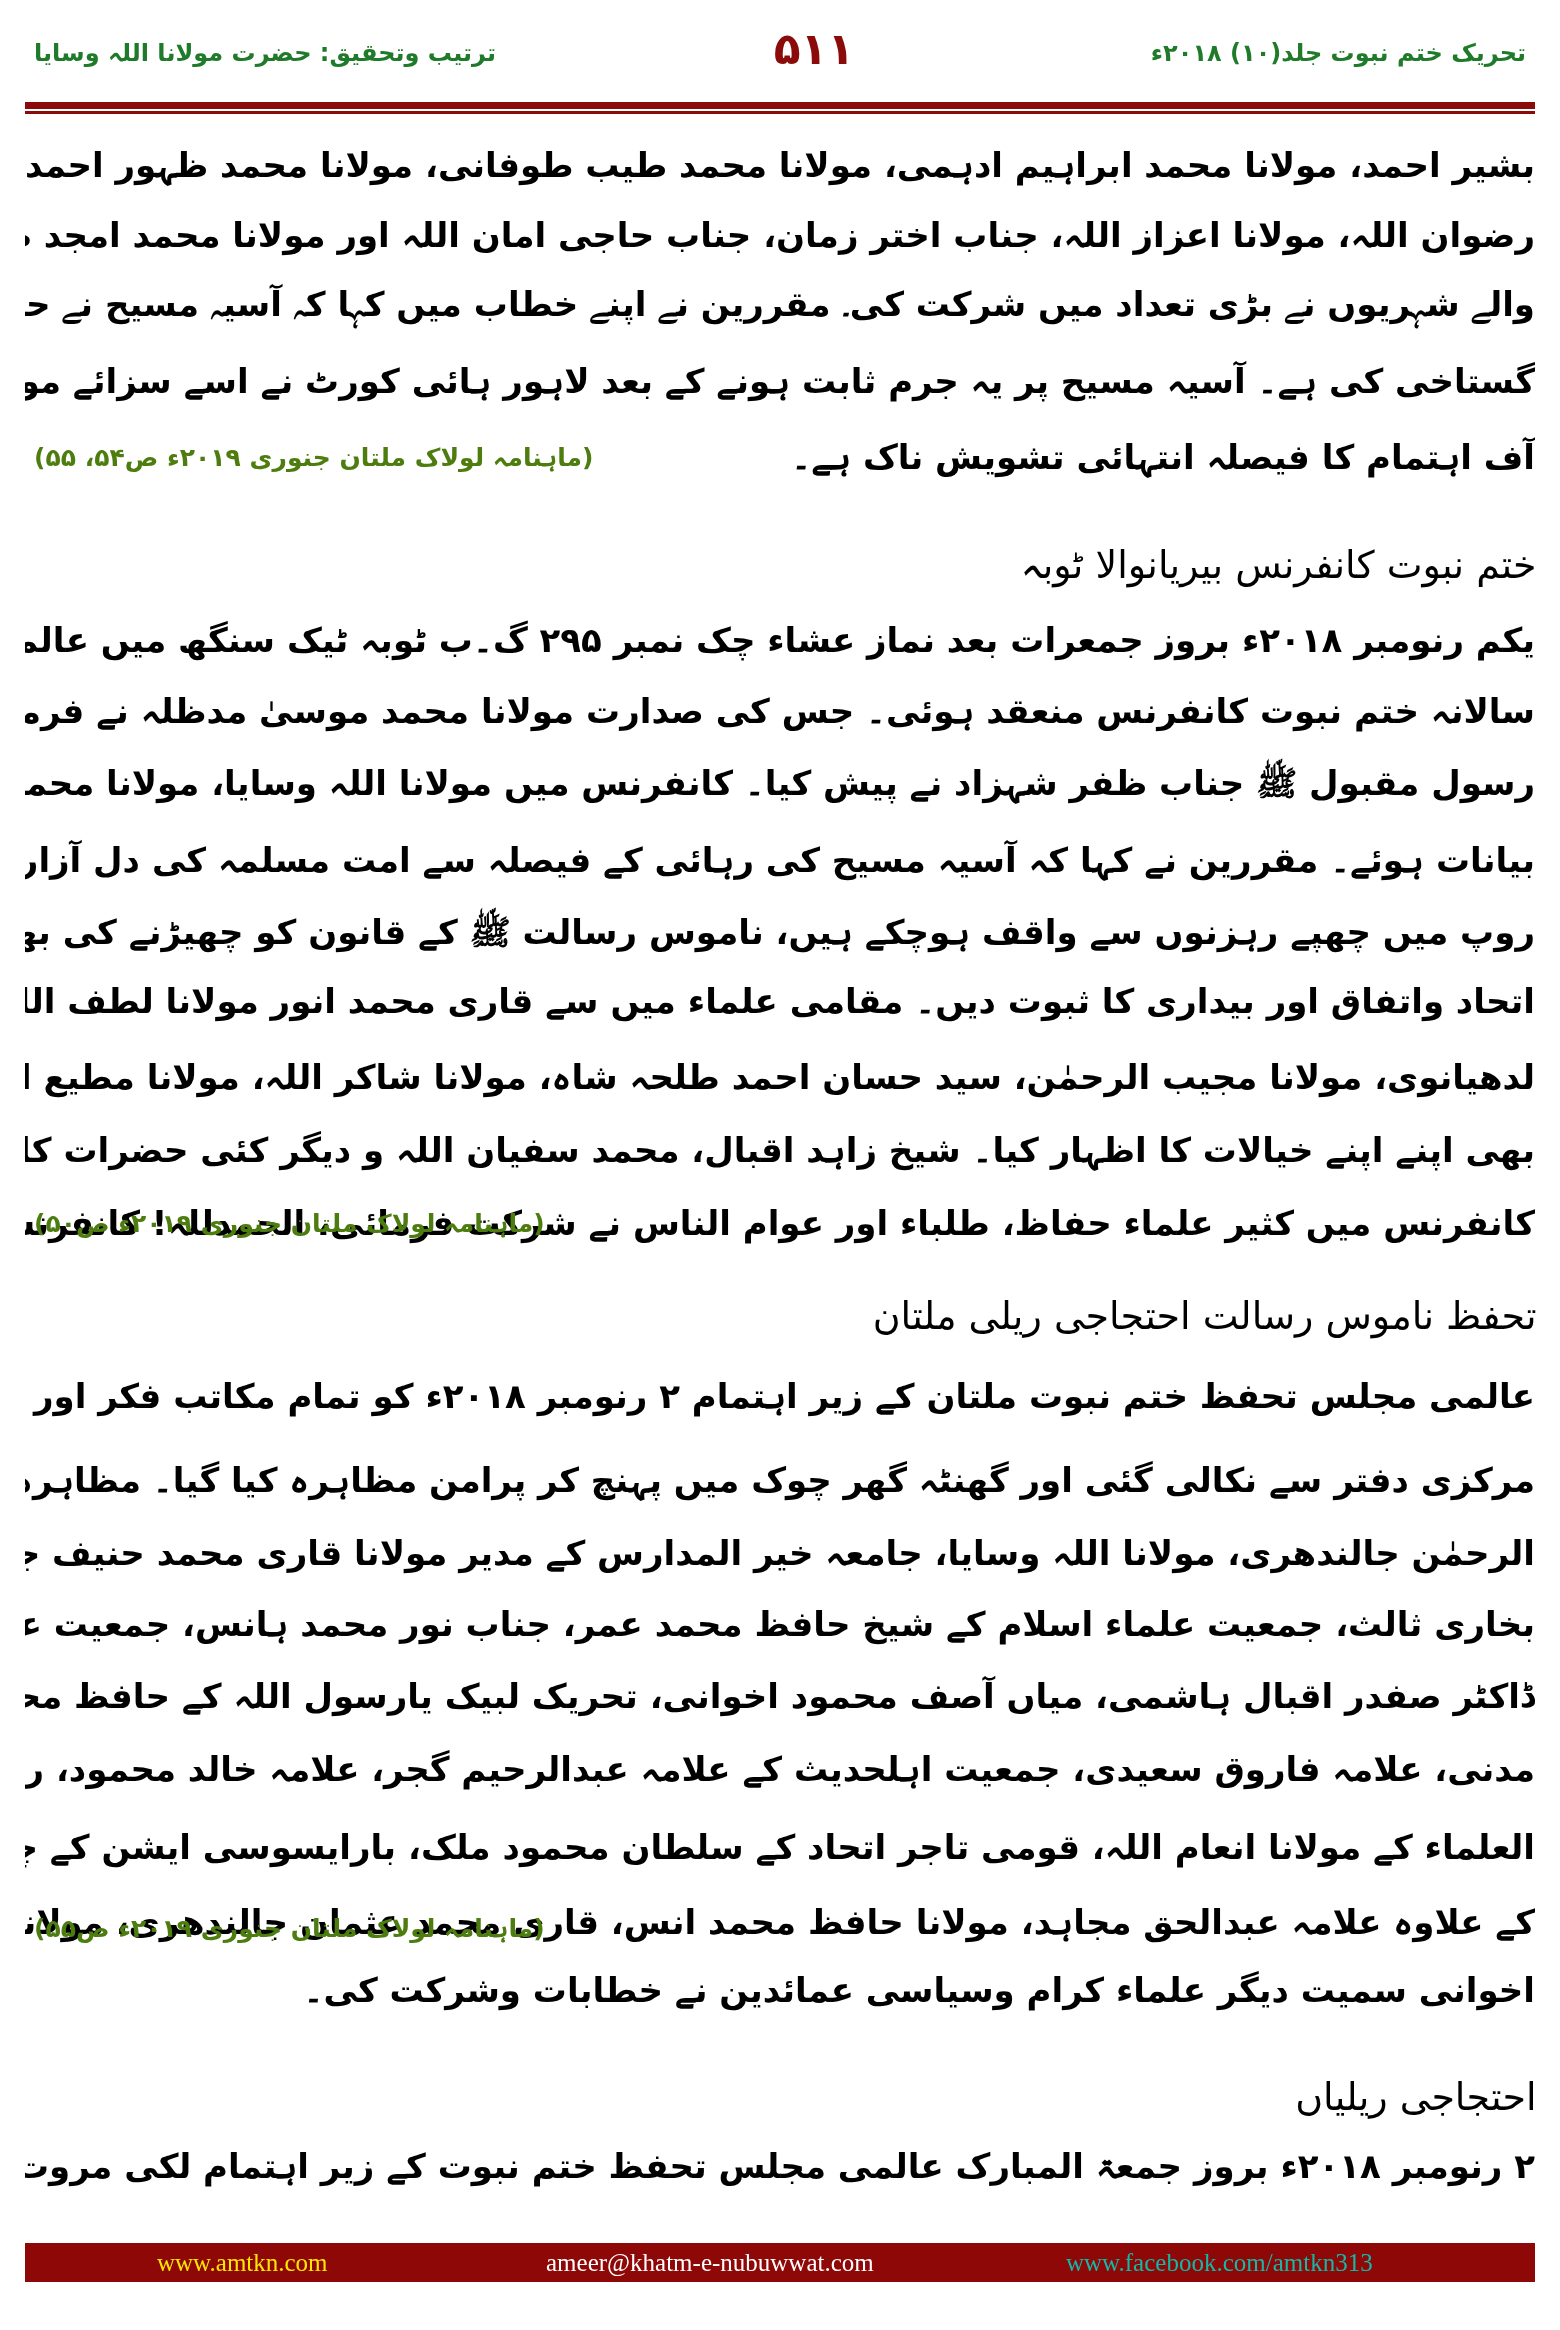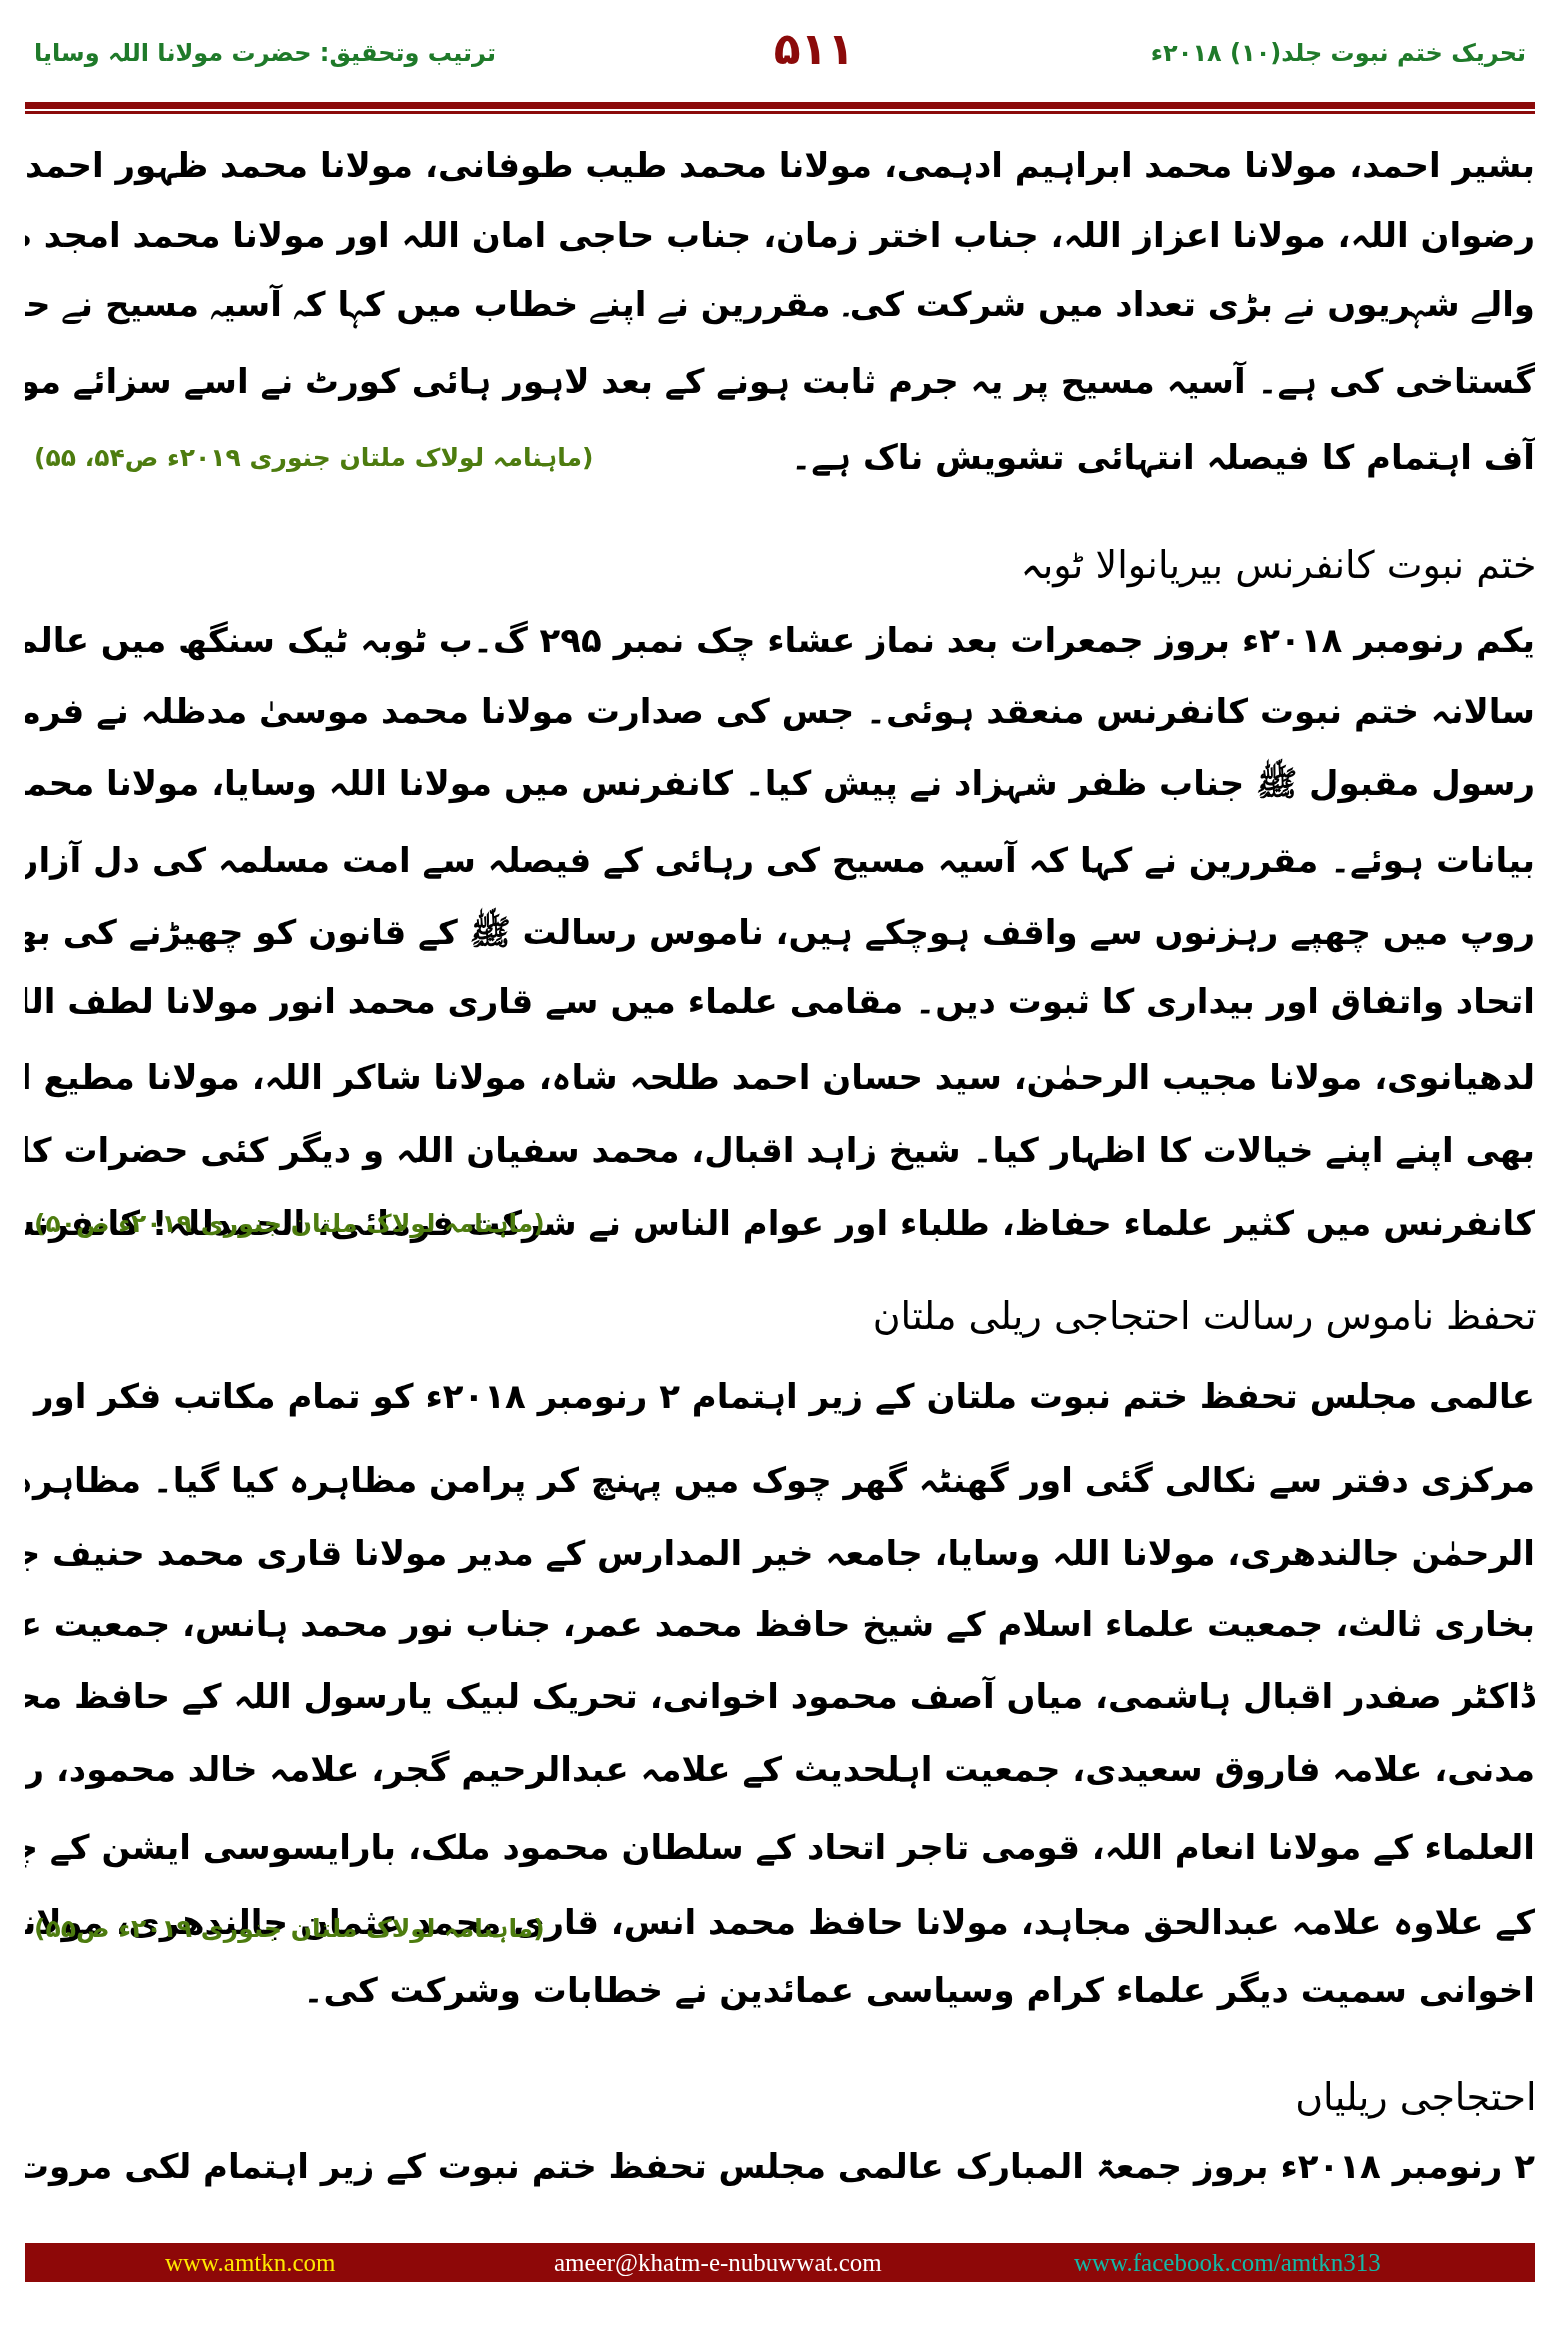--- a/index.html
+++ b/index.html
@@ -16,21 +16,21 @@
   .line { position: absolute; left: 25px; width: 1510px; height: 67px; direction: rtl;
           font-size: 34px; line-height: 67px; color: #000; font-weight: bold; white-space: nowrap;
           overflow: hidden; text-align: justify; text-align-last: justify; }
   .line.last { text-align-last: right; }
   .heading { position: absolute; right: 23.5px; height: 76px; direction: rtl; font-size: 38px;
              line-height: 76px; color: #000; font-weight: normal; white-space: nowrap; }
   .cite { position: absolute; left: 34px; height: 67px; font-size: 25px; line-height: 67px;
           color: #4d7c0f; font-weight: bold; direction: rtl; white-space: nowrap; }
   .footer { position: absolute; left: 25px; right: 25px; top: 2243px; height: 39px; background: #8e0808; }
   .footer span { position: absolute; top: 0; height: 39px; line-height: 39px; font-size: 25px;
-                 font-family: "Liberation Serif", serif; white-space: nowrap; margin-left: 8px; }
+                 font-family: "Liberation Serif", serif; white-space: nowrap; }
   .f-web { left: 132px; color: #ffe800; }
   .f-mail { left: 521px; color: #ffffff; }
   .f-fb { left: 1041px; color: #14b8a6; }
 </style>
 </head>
 <body>
 
 <div class="hdr-text hdr-left">ترتیب وتحقیق: حضرت مولانا اللہ وسایا</div>
 <div class="page-num">۵۱۱</div>
 <div class="hdr-text hdr-right">تحریک ختم نبوت جلد(۱۰) ۲۰۱۸ء</div>

